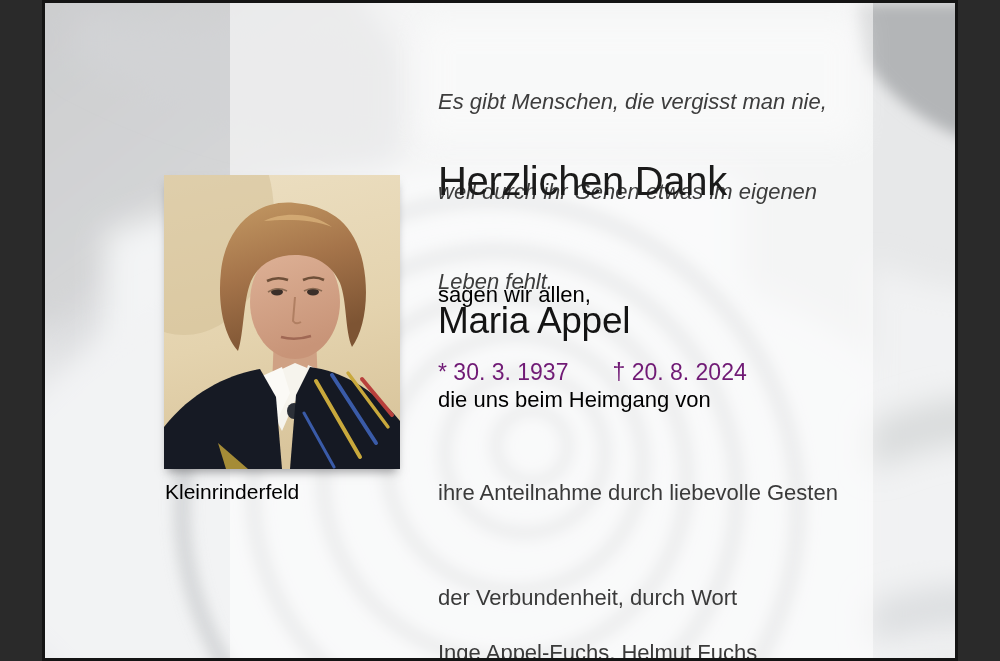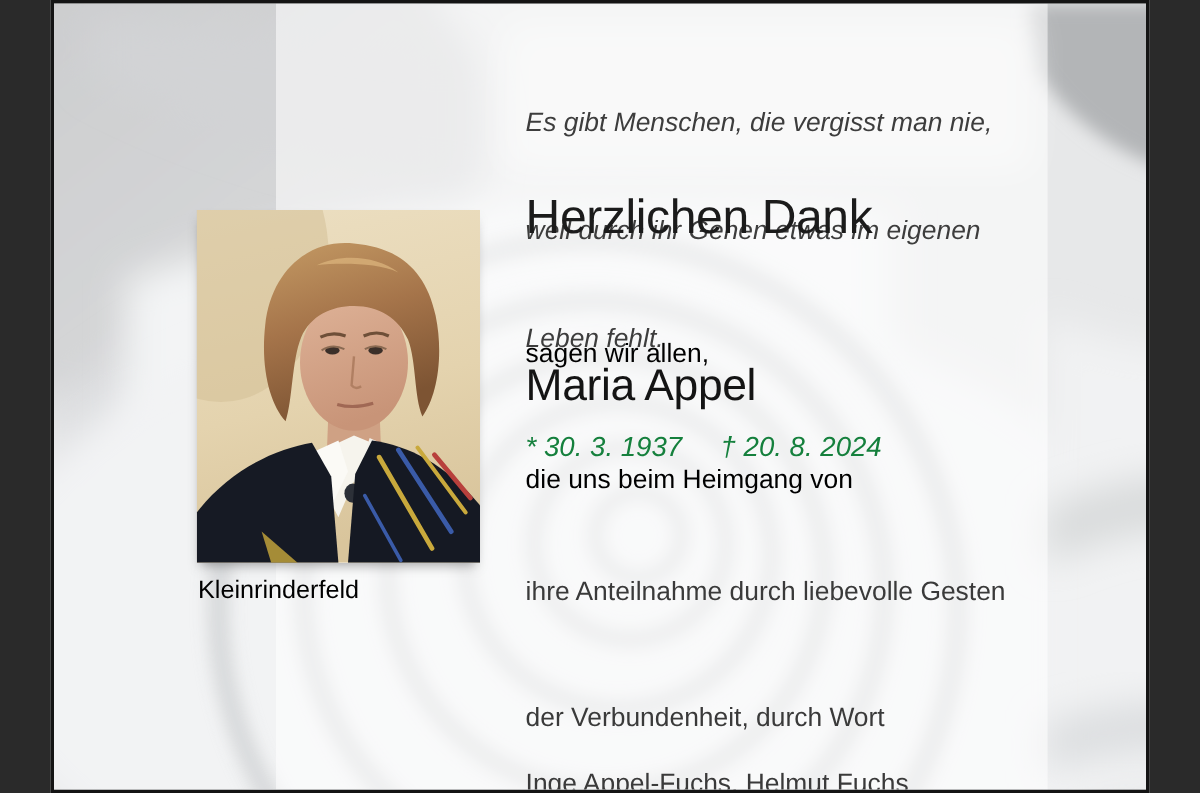--- a/index.html
+++ b/index.html
@@ -13,21 +13,21 @@
     box-sizing:border-box;
     font-family:"Liberation Sans", sans-serif;
     color:#3c3c3c;
   }
   .bg{position:absolute;left:0;top:0;width:994px;height:655px;}
   .txt{position:absolute;left:393px;white-space:pre;}
   .quote{top:24px;font-size:22px;line-height:30px;font-style:italic;color:#3d3d3d;}
   .heading{top:156px;font-size:40px;line-height:44px;color:#1b1b1b;letter-spacing:-0.3px;}
   .intro{top:204px;font-size:22px;line-height:35px;color:#000000;}
   .name{top:291px;font-size:37px;line-height:54px;color:#141414;letter-spacing:-0.3px;}
-  .dates{top:354px;font-size:23px;line-height:30px;color:#15803d;display:flex;gap:32px;font-style:italic;}
+  .dates{top:354px;font-size:23px;line-height:30px;color:#701a75;display:flex;gap:44px;}
   .body{top:402px;font-size:22px;line-height:35px;color:#3a3a3a;}
   .mourners{top:567px;font-size:22px;line-height:33px;color:#3a3a3a;}
   .place{position:absolute;left:120px;top:475px;font-size:21px;line-height:28px;color:#000000;white-space:pre;}
   .photo{
     position:absolute;left:119px;top:172px;width:236px;height:294px;
     box-shadow:0 6px 9px -3px rgba(90,90,92,.55);
     line-height:0;
   }
 </style>
 </head>

